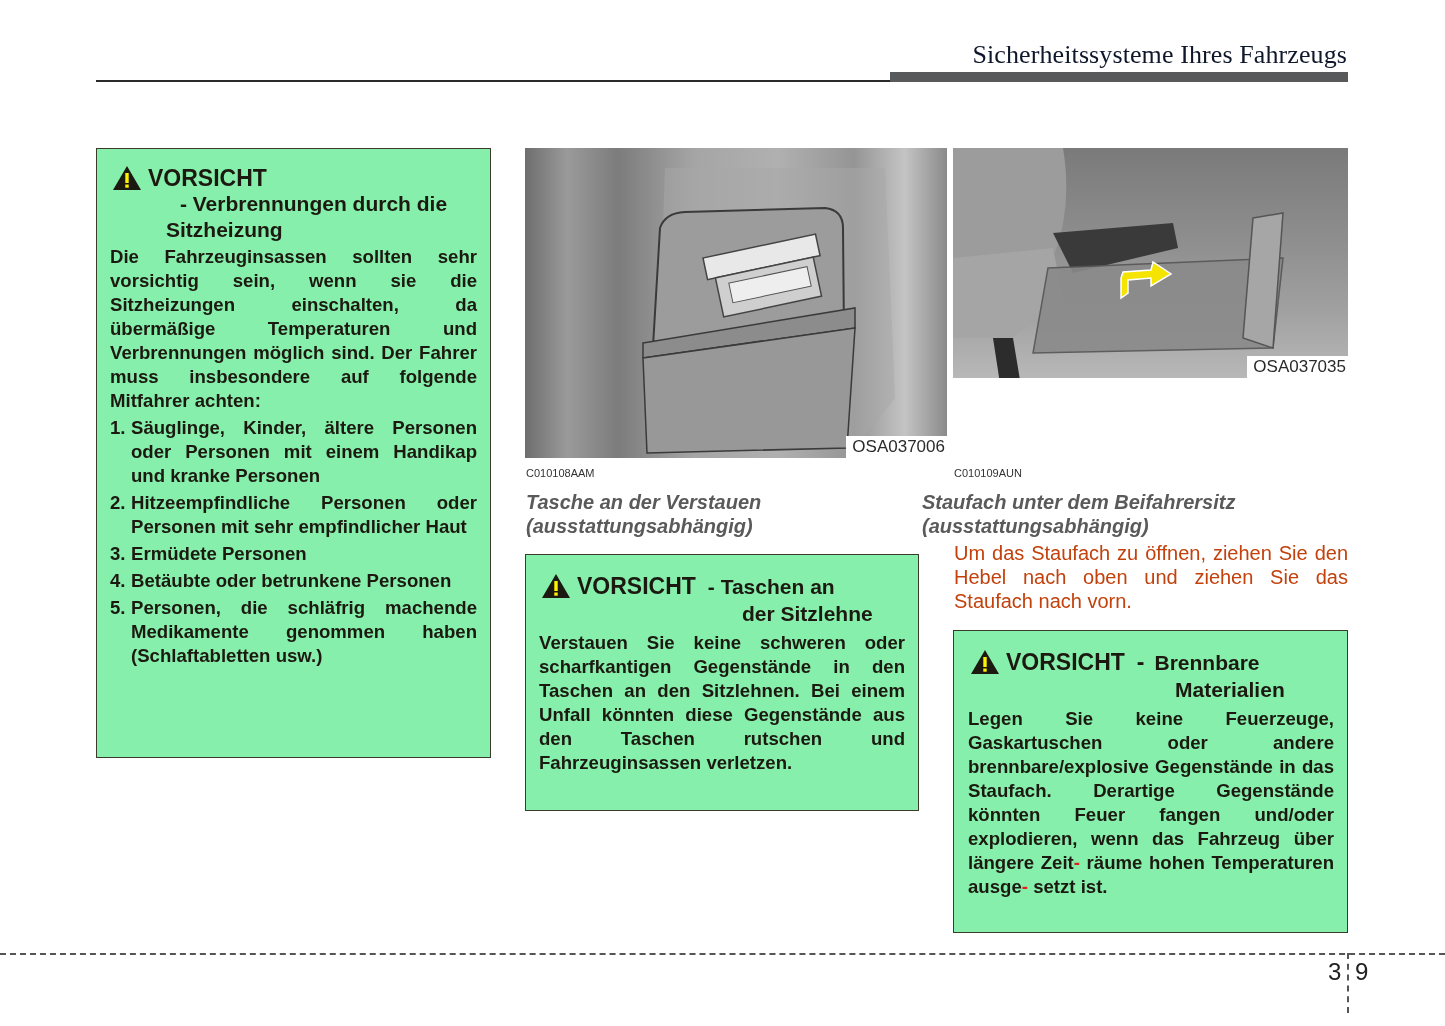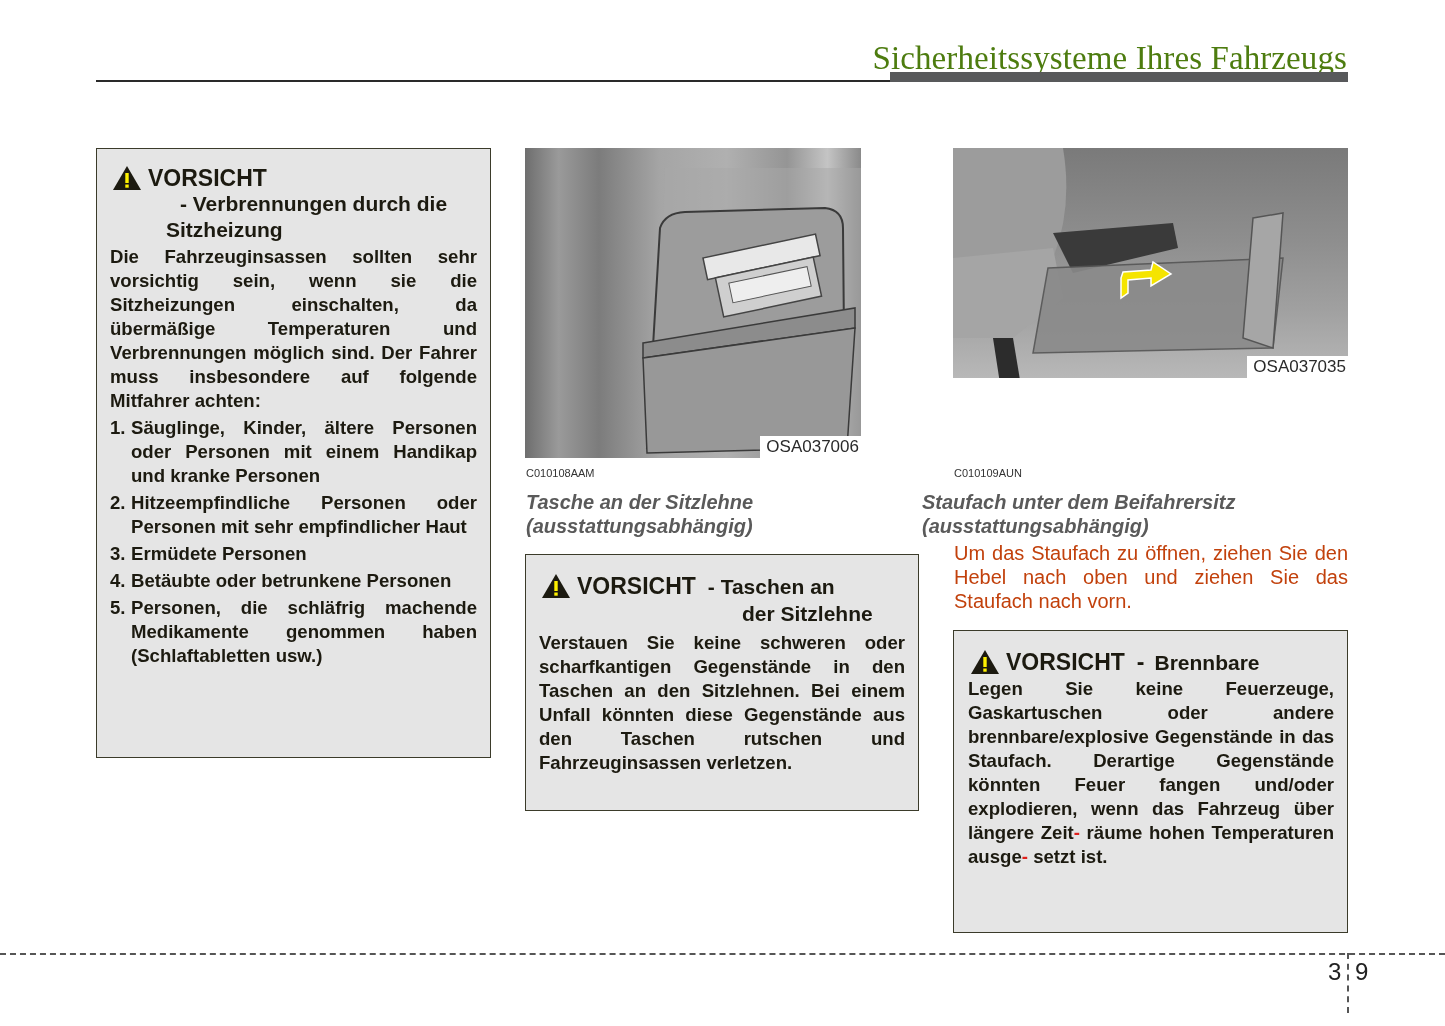--- a/index.html
+++ b/index.html
@@ -1,22 +1,22 @@
 <!DOCTYPE html>
 <html><head>
 <meta charset="utf-8">
 <style>
   html,body{margin:0;padding:0;background:#fff;}
   body{width:1445px;height:1026px;position:relative;overflow:hidden;font-family:"Liberation Sans",sans-serif;color:#1a1a1a;}
   
-  .hdr-title{position:absolute;right:98px;top:40px;font-family:"Liberation Serif",serif;font-size:33px;color:#4d7c0f;letter-spacing:0.1px;white-space:nowrap;text-align:right;}
+  .hdr-title{position:absolute;right:98px;top:40px;font-family:"Liberation Serif",serif;font-size:26px;color:#0f172a;letter-spacing:0.1px;white-space:nowrap;text-align:right;}
   .hdr-line{position:absolute;left:96px;top:80px;width:796px;height:2px;background:#2a2a2a;}
   .hdr-bar{position:absolute;left:890px;top:72px;width:458px;height:10px;background:#58595b;}
   
-  .caution{position:absolute;background:#e5e5e5;border:1.5px solid #3b3b2a;box-sizing:border-box;font-weight:bold;color:#1c1a10;}
+  .caution{position:absolute;background:#86efac;border:1.5px solid #3b3b2a;box-sizing:border-box;font-weight:bold;color:#1c1a10;}
   .c-head{font-size:23px;line-height:26px;display:flex;align-items:flex-start;}
   .warn{display:inline-block;width:30px;height:26px;margin-right:6px;flex:none;}
   .c-sub{font-size:21px;line-height:26px;}
   .c-body{font-size:18.6px;line-height:24px;text-align:justify;text-align-last:left;}
   .list{margin:0;padding:0;list-style:none;}
   .list li{display:flex;font-size:18.6px;line-height:24px;margin-top:3px;}
   .list .num{width:21px;flex:none;}
   .list .txt{flex:1;text-align:justify;}
   .red{color:#e0201b;}
   
@@ -66,37 +66,37 @@
         <span class="num">4.</span>
         <span class="txt">Betäubte oder betrunkene Personen</span>
       </li>
     <li>
         <span class="num">5.</span>
         <span class="txt">Personen, die schläfrig machende Medikamente genommen haben (Schlaftabletten usw.)</span>
       </li>
   </ul>
 </div>
 
-<div class="fig" style="left:525px;top:148px;width:336px;height:310px;background:linear-gradient(90deg,#6e6e6e 0%,#9a9a9a 10%,#7c7c7c 22%,#a5a5a5 40%,#b0b0b0 60%,#959595 78%,#c4c4c4 90%,#8a8a8a 100%);">
+<div class="fig" style="left:525px;top:148px;width:422px;height:310px;background:linear-gradient(90deg,#6e6e6e 0%,#9a9a9a 10%,#7c7c7c 22%,#a5a5a5 40%,#b0b0b0 60%,#959595 78%,#c4c4c4 90%,#8a8a8a 100%);">
   <svg width="394" height="310" viewBox="0 0 394 310">
     <path d="M140 20 L360 20 L370 250 L330 300 L130 300 Z" fill="#a8a8a8" opacity="0.5"></path>
     <path d="M135 80 Q140 65 160 64 L300 60 Q318 62 318 80 L320 295 L122 300 Z" fill="#9c9c9c" stroke="#3a3a3a" stroke-width="2"></path>
     <path d="M118 195 L330 160 L330 180 L118 210 Z" fill="#8c8c8c" stroke="#3a3a3a" stroke-width="1.5"></path>
     <g transform="translate(178,110) rotate(-12)">
       <rect x="0" y="0" width="115" height="22" fill="#e8e8e8" stroke="#444" stroke-width="1.5"></rect>
       <rect x="8" y="22" width="100" height="40" fill="#cfcfcf" stroke="#444" stroke-width="1.5"></rect>
       <rect x="20" y="30" width="80" height="20" fill="#eee" stroke="#555" stroke-width="1"></rect>
     </g>
     <path d="M118 210 L330 180 L322 300 L122 305 Z" fill="#989898" stroke="#3a3a3a" stroke-width="1.5"></path>
   </svg>
   <div class="figcode">OSA037006</div>
 </div>
 <div class="refcode" style="left:526px;top:467px;">C010108AAM</div>
 <div class="caption" style="left:526px;top:490px;">
-  <div>Tasche an der Sitzlehne</div>
+  <div>Tasche an der Verstauen</div>
   <div>(ausstattungsabhängig)</div>
 </div>
 
 <div class="caution" style="left:525px;top:554px;width:394px;height:257px;padding:18px 13px 0 13px;">
   <div class="c-head" style="margin-left:2px;">
     <svg class="warn" viewBox="0 0 30 26">
       <polygon points="15,1 29,25 1,25" fill="#1c1a10"></polygon>
       <rect x="13.3" y="8" width="3.4" height="10" fill="#fff200"></rect>
       <rect x="13.3" y="19.5" width="3.4" height="3.2" fill="#fff200"></rect>
     </svg>
@@ -133,20 +133,21 @@
   <div class="c-head" style="margin-left:2px;">
     <svg class="warn" viewBox="0 0 30 26">
       <polygon points="15,1 29,25 1,25" fill="#1c1a10"></polygon>
       <rect x="13.3" y="8" width="3.4" height="10" fill="#fff200"></rect>
       <rect x="13.3" y="19.5" width="3.4" height="3.2" fill="#fff200"></rect>
     </svg>
     <span>VORSICHT</span>
     <span style="margin-left:12px;">-</span>
     <span class="c-sub" style="margin-left:10px;line-height:28px;">Brennbare</span>
   </div>
+  <div class="c-sub" style="padding-left:207px;margin-bottom:4px;">Materialien</div>
   <div class="c-body">
     <span>Legen Sie keine Feuerzeuge, Gaskartuschen oder andere brennbare/explosive Gegenstände in das Staufach. Derartige Gegenstände könnten Feuer fangen und/oder explodieren, wenn das Fahrzeug über längere Zeit</span><span class="red">-</span>
     <span>räume hohen Temperaturen ausge</span><span class="red">-</span>
     <span>setzt ist.</span>
   </div>
 </div>
 
 <div class="foot-dash"></div>
 <div class="foot-vdash"></div>
 <div class="pg" style="left:1328px;">3</div>

